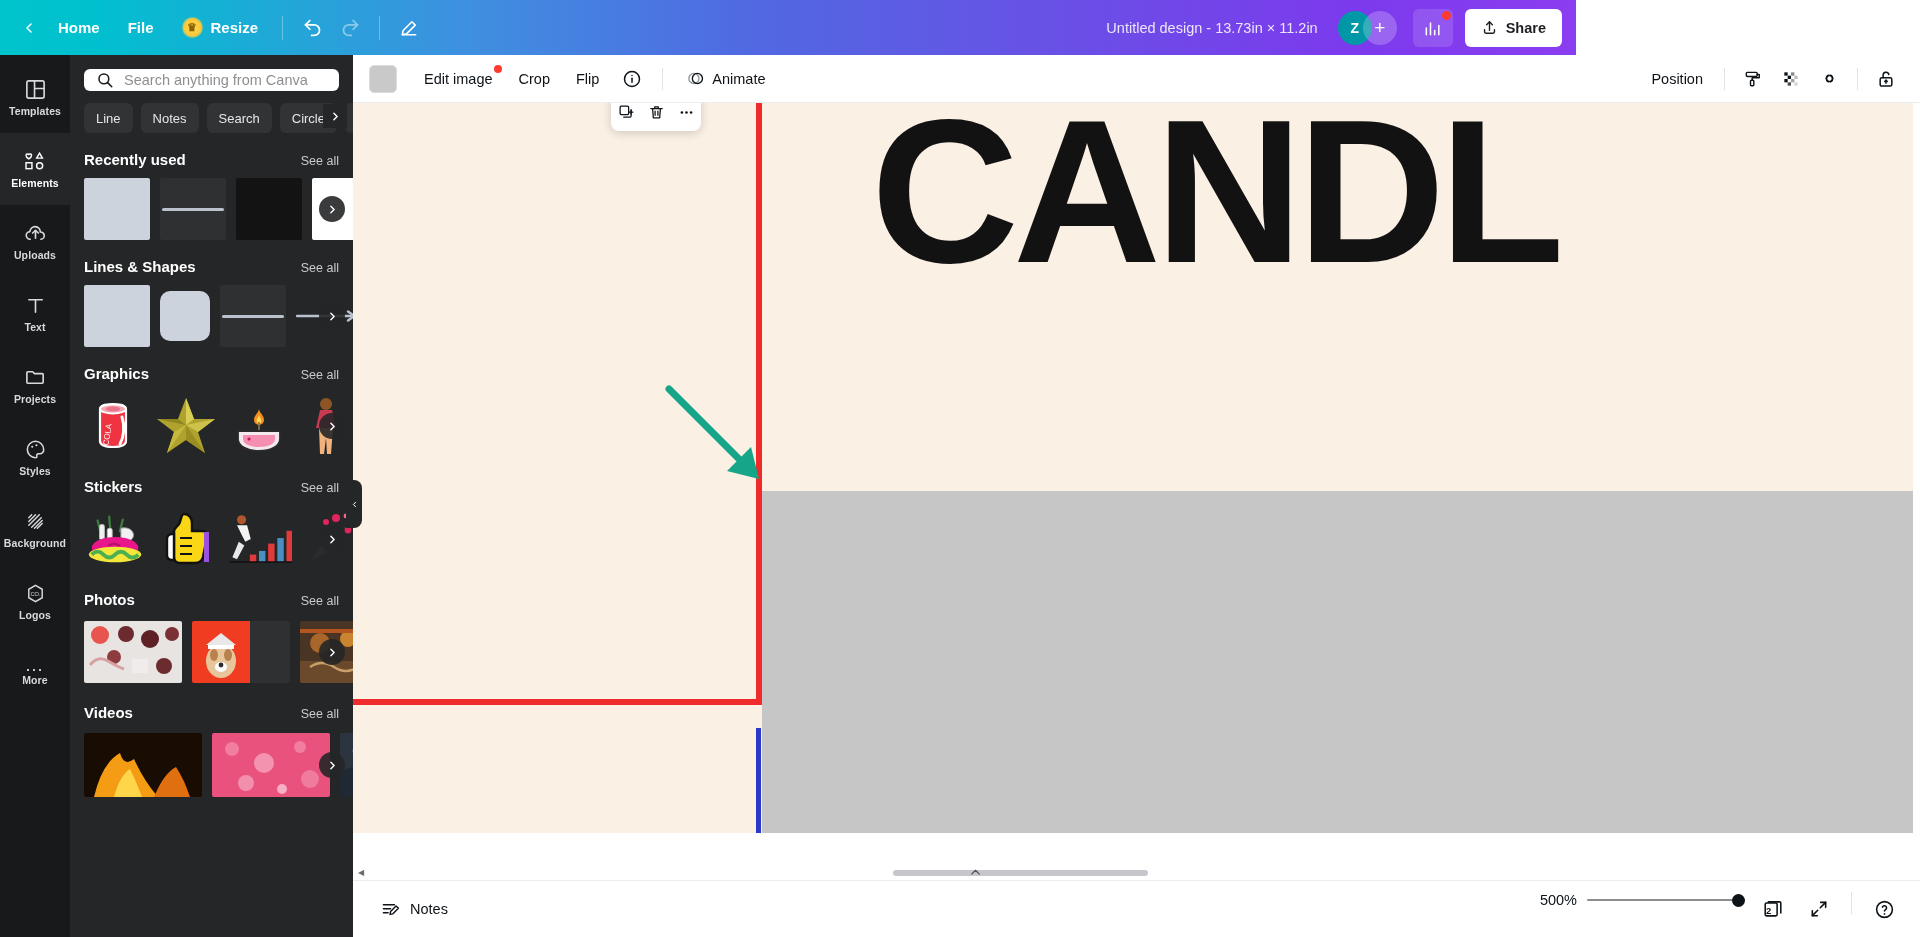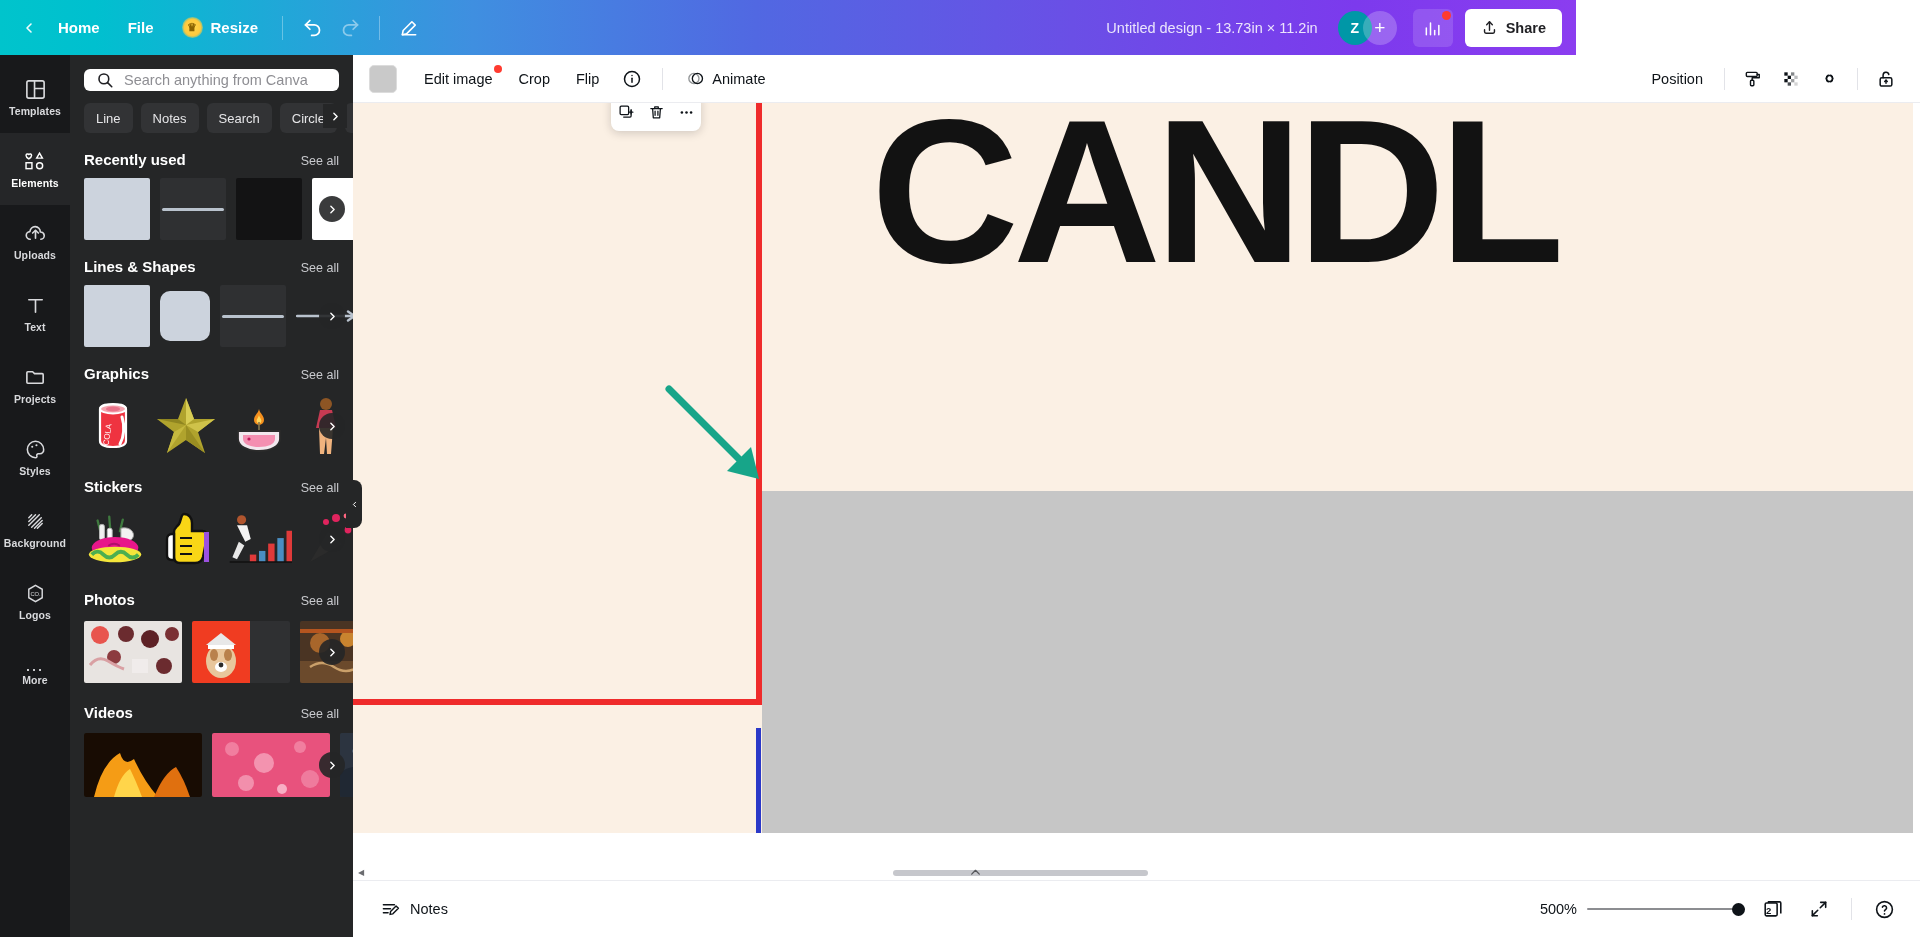--- a/index.html
+++ b/index.html
@@ -254,21 +254,21 @@
   
   .bottombar {
     position: absolute; left: 353px; top: 880px; width: 1567px; height: 57px;
     background: #fff; border-top: 1px solid #ebecf0;
     display: flex; align-items: center; padding: 0 18px;
   }
   .notes-btn {
     height: 36px; padding: 0 10px; border-radius: 6px; display: flex;
     align-items: center; gap: 10px; font-size: 14.5px; color: #0e1318; cursor: pointer;
   }
-  .bb-right { margin-left: auto; display: flex; align-items: center; gap: 10px; }
+  .bb-right { margin-left: auto; display: flex; align-items: flex-start; gap: 10px; }
   .zoom-val { font-size: 14.5px; color: #0e1318; min-width: 48px; text-align: right; }
   .zoom-slider {
     width: 158px; height: 16px; display: flex; align-items: center; position: relative; cursor: pointer;
   }
   .zoom-track { width: 100%; height: 2px; background: #8c8d91; border-radius: 2px; }
   .zoom-knob {
     position: absolute; right: 0px; width: 13px; height: 13px;
     border-radius: 50%; background: #0e1318;
   }
   .bb-icon {

